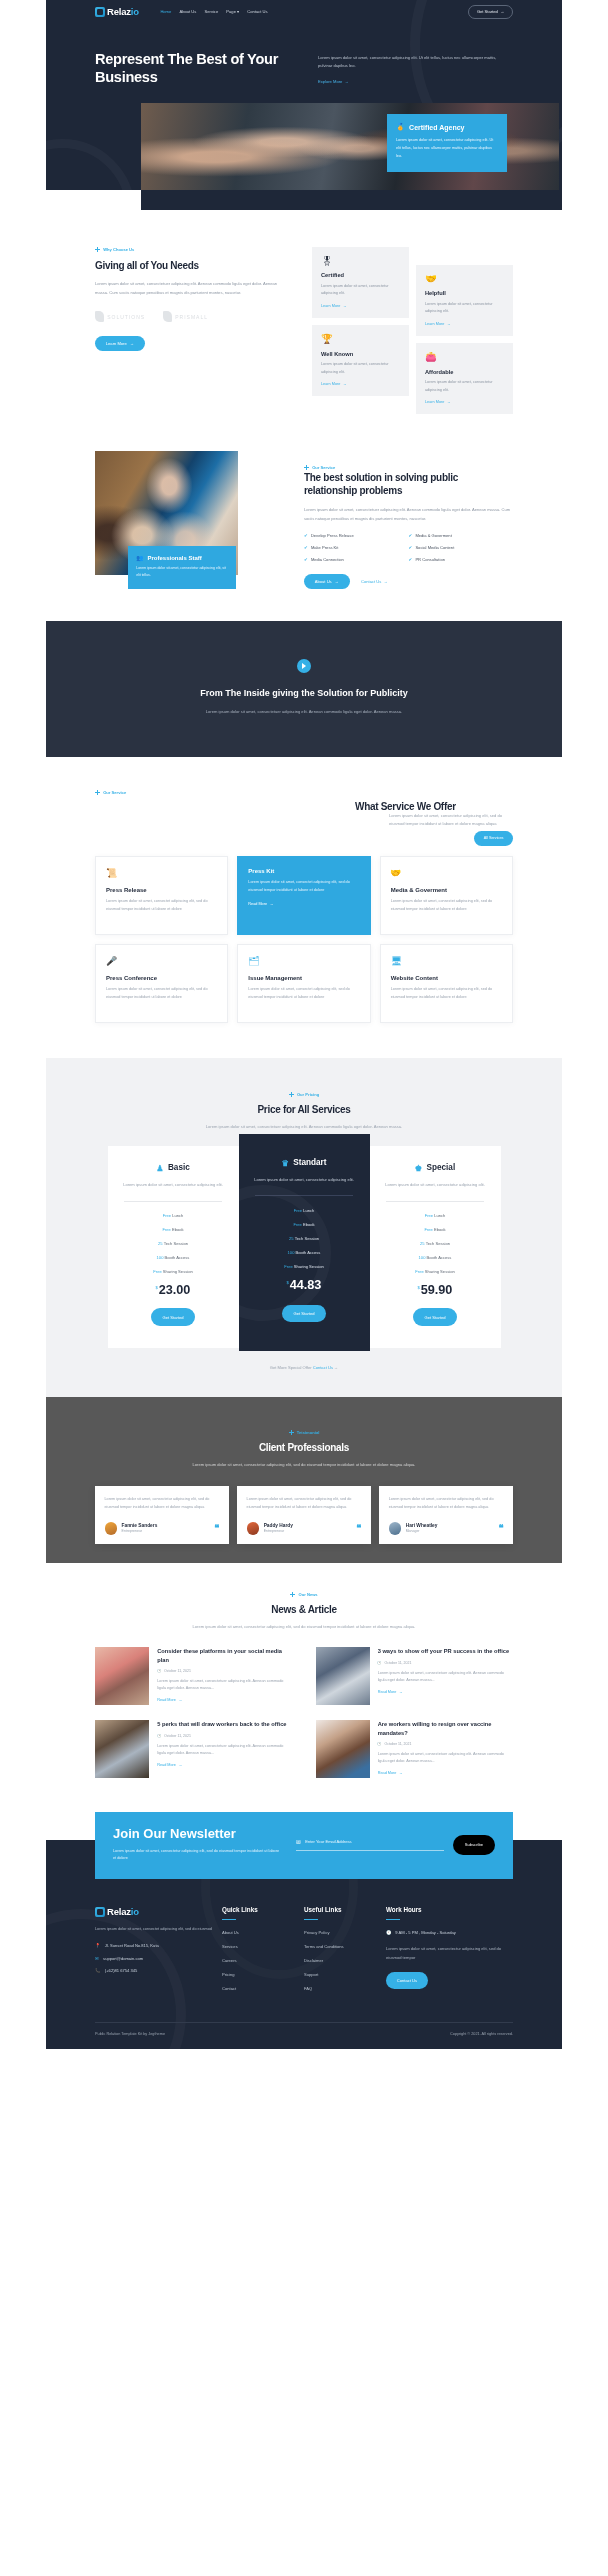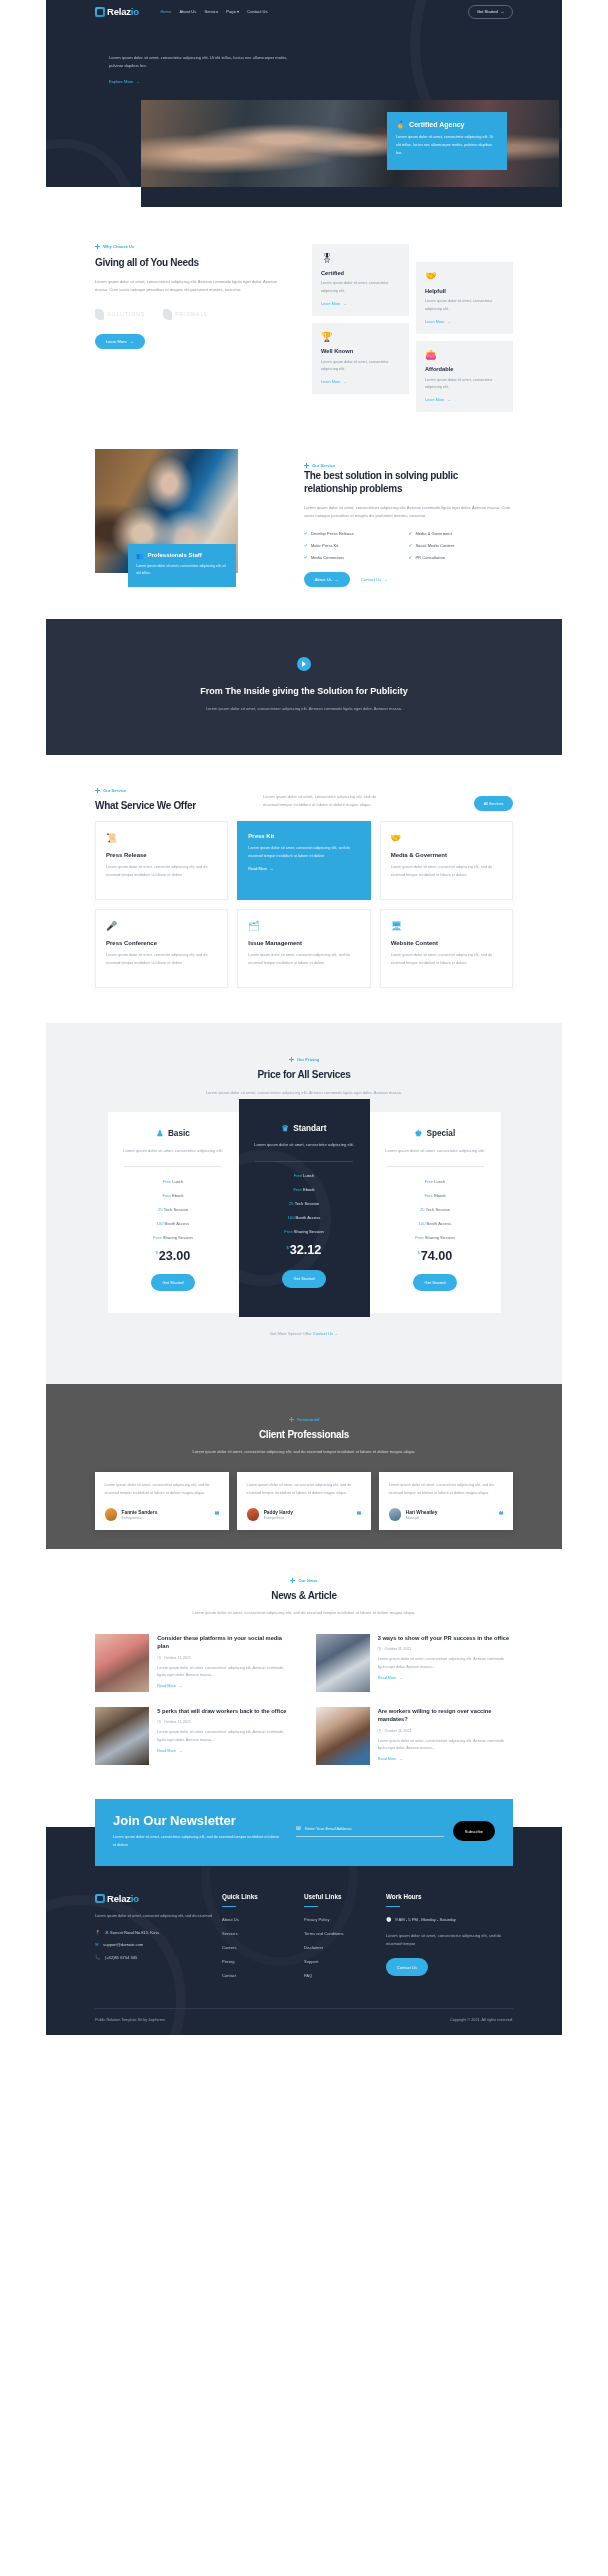--- a/index.html
+++ b/index.html
@@ -95,36 +95,36 @@
 
   
   .video{background:#2a3241;padding:38px 0 41px;text-align:center;}
   .play{width:14px;height:14px;border-radius:50%;background:#35b0e6;margin:0 auto;position:relative;}
   .play:after{content:"";position:absolute;left:5px;top:3.8px;border-left:4.4px solid #fff;border-top:3.2px solid transparent;border-bottom:3.2px solid transparent;}
   .video h2{color:#fff;font-size:9px;line-height:1.45;font-weight:bold;margin-top:14px;}
   .video p{color:#a9b2bf;font-size:4.1px;line-height:2;margin-top:7.6px;}
 
   
   .services{padding:33px 0 35px;}
-  .srv-head{display:flex;align-items:flex-end;}
+  .srv-head{display:flex;align-items:flex-end;flex-direction:column;}
   .srv-head h2{font-size:10px;font-weight:bold;margin-top:5.7px;letter-spacing:-0.3px;width:158px;}
   .srv-head .d{font-size:4.1px;line-height:2;color:#9aa3af;width:124px;margin-left:10px;padding-bottom:2.5px;}
   .srv-head .allbtn{margin-left:auto;background:#35b0e6;color:#fff;border:none;border-radius:10px;font-size:3.8px;padding:5.7px 9.5px;}
   .srv-grid{display:grid;grid-template-columns:repeat(3,1fr);gap:9px;margin-top:10px;}
   .scard{background:#fff;border:0.6px solid #eceef1;box-shadow:0 1.3px 6.3px rgba(30,39,56,.05);padding:10.8px 10px 14px;min-height:79px;}
   .scard .ic{font-size:9px;color:#35b0e6;}
   .scard h4{font-size:6px;font-weight:bold;margin-top:9px;}
   .scard p{font-size:3.8px;line-height:2;color:#9aa3af;margin-top:5.7px;}
   .scard.hl{background:#2fa8e0;border-color:#2fa8e0;color:#fff;}
   .scard.hl h4{color:#fff;margin-top:0;}
   .scard.hl p{color:#e3f3fd;}
   .scard.hl .rm{font-size:3.8px;color:#fff;margin-top:7px;display:flex;align-items:center;gap:2.5px;}
 
   
-  .pricing{background:#f1f2f4;padding:34px 0 48px;text-align:center;}
+  .pricing{background:#f1f2f4;padding:34px 0 27px;text-align:center;}
   .pricing .sec-label{justify-content:center;}
   .pricing h2{font-size:10px;font-weight:bold;margin-top:7px;letter-spacing:-0.3px;}
   .pricing .lead{font-size:4.1px;line-height:2;color:#9aa3af;margin-top:8.2px;}
   .plans{display:flex;justify-content:center;align-items:flex-start;margin-top:15px;}
   .plan{width:131px;background:#fff;padding:16.5px 11.4px 21.5px;position:relative;}
   .plan.mid{background:#1e2738;color:#fff;padding:24px 11.4px 29px;margin-top:-12.7px;overflow:hidden;}
   .plan.mid:before{content:"";position:absolute;left:-44px;top:51px;width:114px;height:114px;border:11.4px solid rgba(255,255,255,.035);border-radius:50%;}
   .plan .pt{display:flex;align-items:center;justify-content:center;gap:4.4px;font-size:8.2px;font-weight:bold;position:relative;z-index:2;}
   .plan .pt .ci{color:#35b0e6;font-size:8.2px;}
   .plan .pd{font-size:4.1px;line-height:2;color:#9aa3af;margin-top:8.2px;position:relative;z-index:2;}
@@ -233,20 +233,21 @@
           <a href="#">Page ▾</a>
           <a href="#">Contact Us</a>
         </div>
         <div class="btn-outline">
           <span>Get Started</span>
           <span>→</span>
         </div>
       </nav>
 
       <div class="hero-body">
+        <h1 class="hero-title">Represent The Best of Your Business</h1>
         <div class="hero-right">
           <p>Lorem ipsum dolor sit amet, consectetur adipiscing elit. Ut elit tellus, luctus nec ullamcorper mattis, pulvinar dapibus leo.</p>
           <div class="explore">
             <span>Explore More</span>
             <span>→</span>
           </div>
         </div>
       </div>
     </div>
 
@@ -486,39 +487,39 @@
             </div>
           <p class="pd">Lorem ipsum dolor sit amet, consectetur adipiscing elit.</p>
           <hr>
           <ul>
             <li><b>Free</b><span> Lunch</span></li>
             <li><b>Free</b><span> Ebook</span></li>
             <li><b>25</b><span> Tech Session</span></li>
             <li><b>100</b><span> Booth Access</span></li>
             <li><b>Free</b><span> Sharing Session</span></li>
           </ul>
-          <div class="price"><sup>$</sup><span>32.12</span></div>
+          <div class="price"><sup>$</sup><span>44.83</span></div>
           <button class="getbtn">Get Started</button>
         </div>
 
         <div class="plan">
           <div class="pt">
               <span class="ci">♚</span>
               <span>Special</span>
             </div>
           <p class="pd">Lorem ipsum dolor sit amet, consectotur adipiscing olit.</p>
           <hr>
           <ul>
             <li><b>Free</b><span> Lunch</span></li>
             <li><b>Free</b><span> Ebook</span></li>
             <li><b>25</b><span> Tech Session</span></li>
             <li><b>100</b><span> Booth Access</span></li>
             <li><b>Free</b><span> Sharing Session</span></li>
           </ul>
-          <div class="price"><sup>$</sup><span>74.00</span></div>
+          <div class="price"><sup>$</sup><span>59.90</span></div>
           <button class="getbtn">Get Started</button>
         </div>
       </div>
 
       <div class="special">
         <span>Get More Special Offer</span>
         <b>Contact Us</b>
         <span>→</span>
       </div>
     </div>

